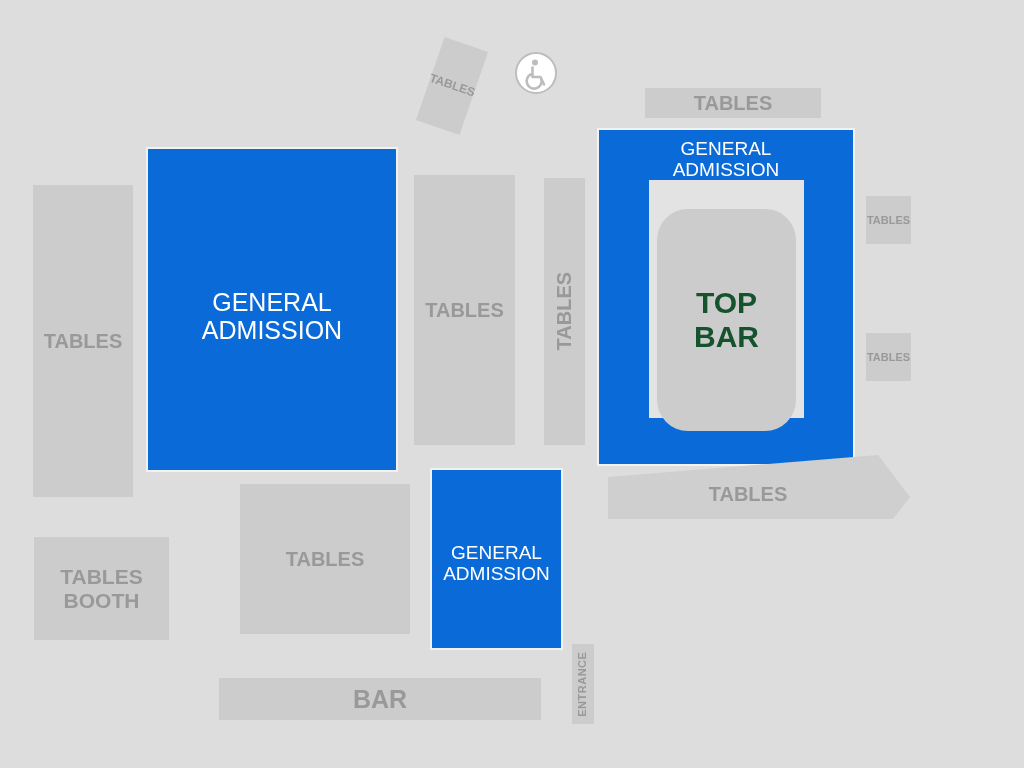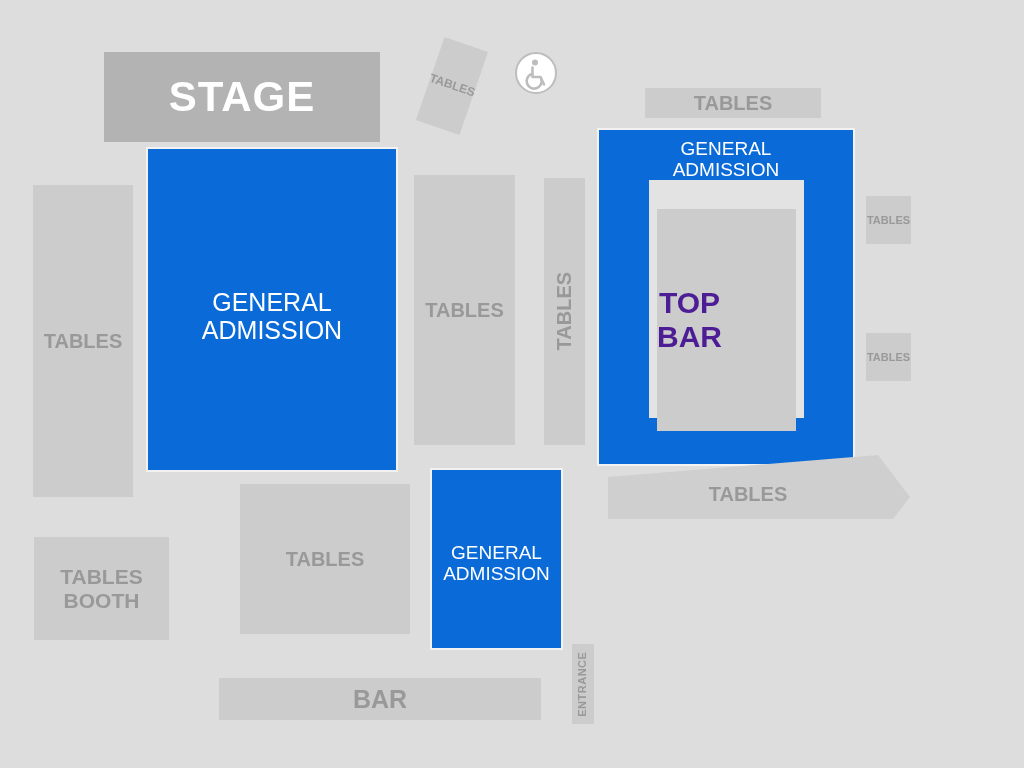--- a/index.html
+++ b/index.html
@@ -98,30 +98,31 @@
     position: absolute;
     left: 50px;  top: 50px;
     width: 155px; height: 238px;
     background: #e3e3e3;
     box-sizing: border-box;
     padding: 8px;
   }
   #top-bar-inner {
     width: 100%; height: 100%;
     background: #cccccc;
-    color: #4c1d95;
+    color: #14532d;
     font-weight: bold;
     font-size: 30px;
     display: flex;
     align-items: center;
-    justify-content: flex-start;
+    justify-content: center;
     text-align: center;
     line-height: 1.15;
     white-space: pre-line;
     box-sizing: border-box;
+    border-radius: 31px;
   }
 
   
   #tables-left {
     left: 33px;   top: 185px;
     width: 100px; height: 312px;
     font-size: 20px;
   }
   #tables-left .sec-label { white-space: nowrap; }
 
@@ -223,23 +224,20 @@
     left: 514px; top: 51px;
     width: 44px; height: 44px;
   }
   #accessible-icon svg { display: block; }
 </style>
 </head>
 <body>
 
 <div id="venue-map">
 
-  <div class="sec stage" id="stage-block">
-    <span class="sec-label">STAGE</span>
-  </div>
 
   <div class="sec gray" id="tables-tilted">
     <span class="sec-label">TABLES</span>
   </div>
 
   <div id="accessible-icon">
     <svg width="44" height="44" viewBox="0 0 44 44" aria-hidden="true">
       <circle cx="22" cy="22" r="20" fill="#ffffff" stroke="#bdbdbd" stroke-width="2"></circle>
       <circle cx="21" cy="11.5" r="3" fill="#bdbdbd"></circle>
       <path d="M18.5 16.5 L18.5 26 L26.5 26 L30 33.5" stroke="#bdbdbd" stroke-width="2.6" fill="none" stroke-linecap="round" stroke-linejoin="round"></path>

